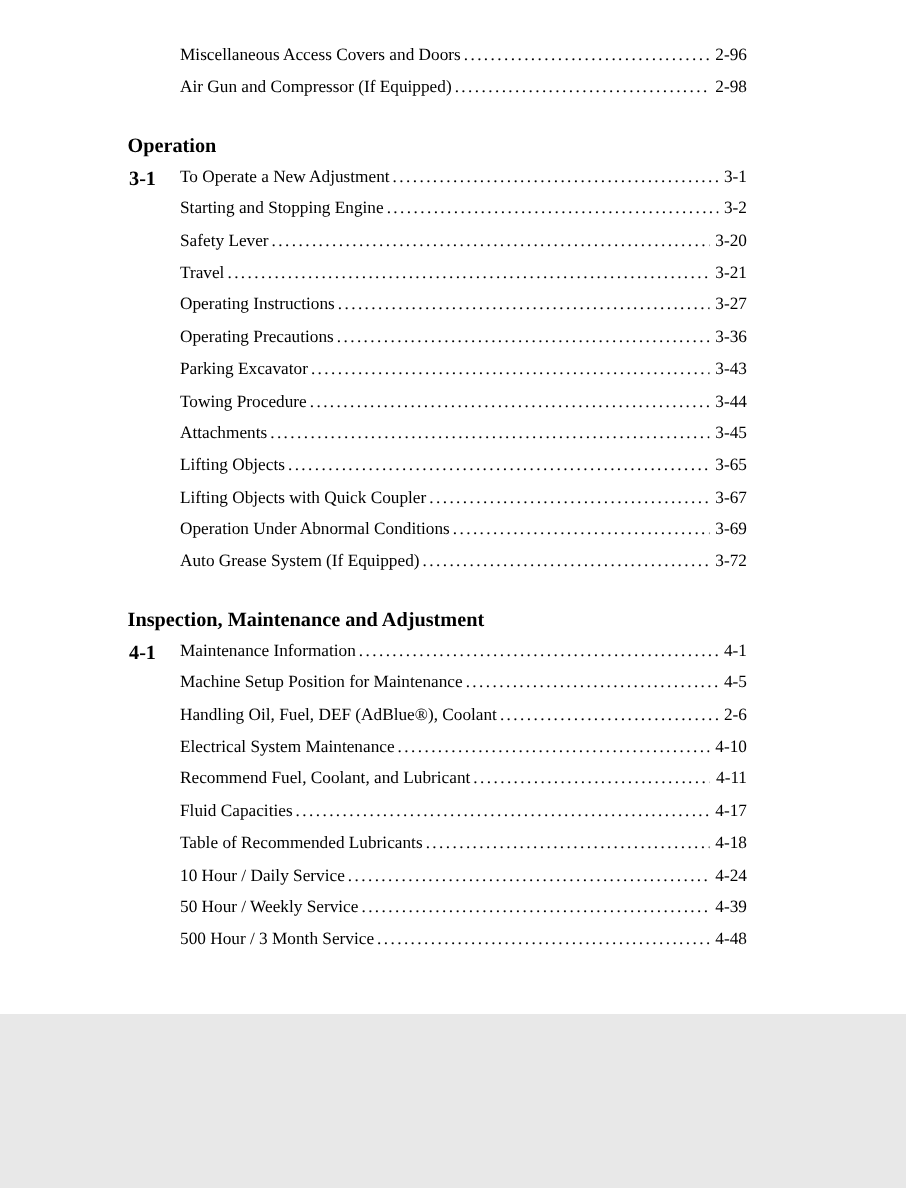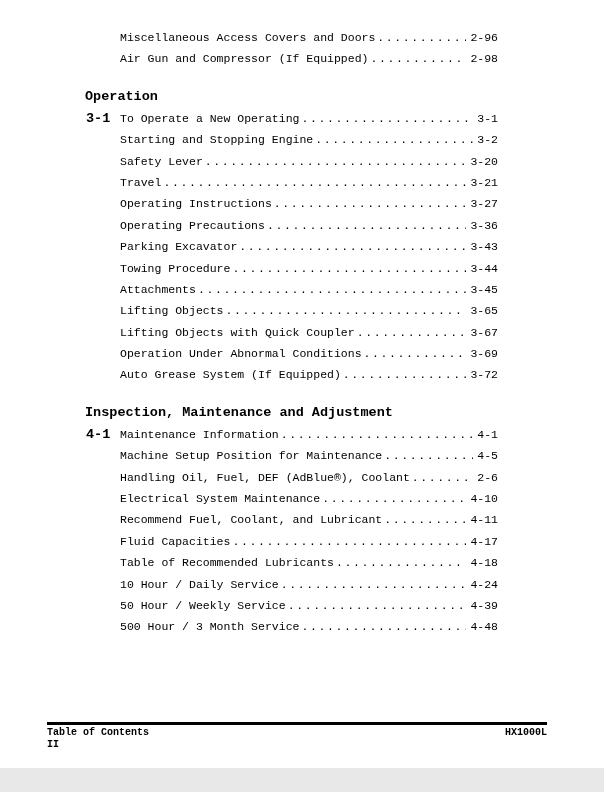--- a/index.html
+++ b/index.html
@@ -1,22 +1,22 @@
 <!DOCTYPE html>
 <html><head>
 <meta charset="utf-8">
 <style>
   html, body { margin: 0; padding: 0; background: #e8e8e8; }
   .page {
     position: relative;
     width: 604px;
-    height: 768px;
+    height: 676px;
     background: #ffffff;
     color: #000000;
-    font-family: Liberation Mono, monospace;
+    font-family: Liberation Serif, serif;
     overflow: hidden;
   }
   .toc {
     position: absolute;
     left: 85px;
     top: 27px;
     width: 413px;
   }
   .row {
     display: flex;
@@ -84,21 +84,21 @@
         <span class="label">Air Gun and Compressor (If Equipped)</span>
         <span class="dots"></span>
         <span class="pagenum">2-98</span>
       </div>
       <div class="row section">
         <span class="label">Operation</span>
         <span class="dots"></span>
         <span class="pagenum">3-1</span>
       </div>
       <div class="row item">
-        <span class="label">To Operate a New Operating</span>
+        <span class="label">To Operate a New Adjustment</span>
         <span class="dots"></span>
         <span class="pagenum">3-1</span>
       </div>
       <div class="row item">
         <span class="label">Starting and Stopping Engine</span>
         <span class="dots"></span>
         <span class="pagenum">3-2</span>
       </div>
       <div class="row item">
         <span class="label">Safety Lever</span>

